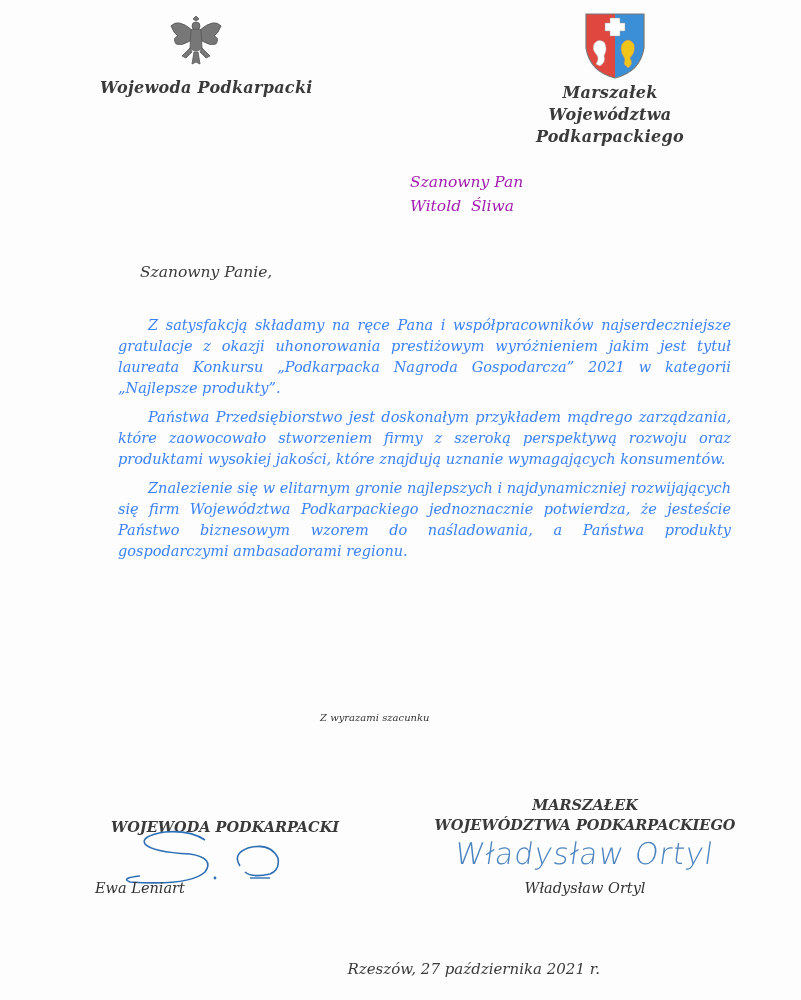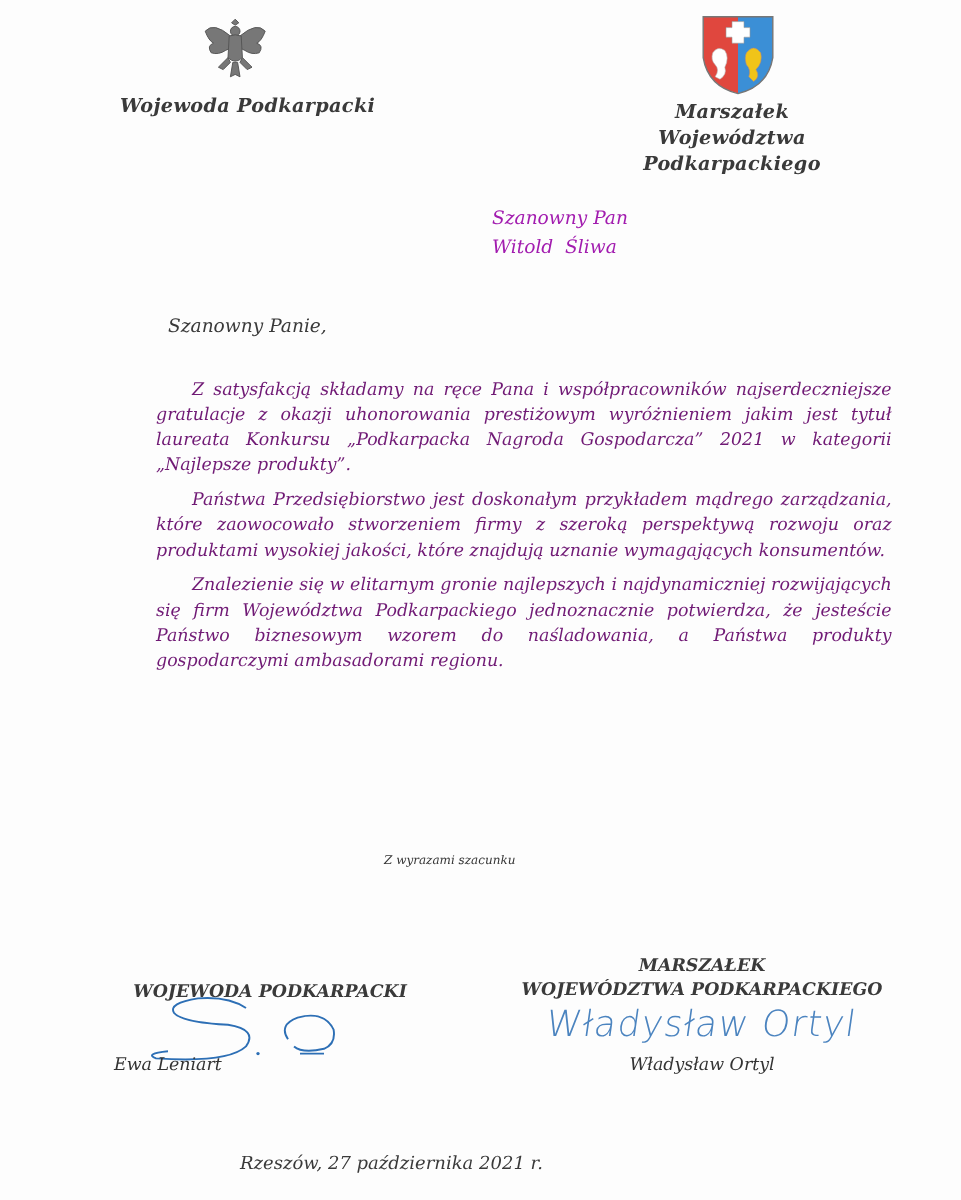--- a/index.html
+++ b/index.html
@@ -9,28 +9,28 @@
     font-style: italic; color: #333;
   }
   .abs { position: absolute; }
   .eagle { left: 168px; top: 10px; width: 56px; height: 60px; }
   .crest { left: 584px; top: 12px; width: 62px; height: 68px; }
   .hdr { font-size: 16px; font-weight: bold; color: #3a3a3a; letter-spacing: 0.3px; }
   .hdr-left { left: 100px; top: 78px; }
   .hdr-right { left: 480px; top: 82px; width: 260px; text-align: center; line-height: 22px; }
   .addr { left: 410px; top: 171px; font-size: 15.5px; line-height: 23.5px; color: #a21caf; }
   .salute { left: 140px; top: 263px; font-size: 15.5px; color: #3a3a3a; }
-  .body-text { left: 130px; width: 613px; font-size: 14.5px; line-height: 21px; text-align: justify; color: #701a75; }
+  .body-text { left: 118px; width: 613px; font-size: 14.5px; line-height: 21px; text-align: justify; color: #3b82f6; }
   .body-text p { margin: 0 0 6px 0; text-indent: 30px; text-align-last: left; }
   .closing { left: 320px; top: 712px; font-size: 10px; color: #333; }
   .sig-left-title { left: 95px; top: 818px; width: 260px; text-align: center; font-size: 14.5px; font-weight: bold; color: #3a3a3a; }
   .sig-left-name { left: 95px; top: 880px; width: 260px; text-align: left; font-size: 14.5px; color: #333; }
   .sig-right-title { left: 420px; top: 795px; width: 330px; text-align: center; font-size: 14.5px; font-weight: bold; color: #3a3a3a; line-height: 20px; }
   .sig-right-name { left: 420px; top: 880px; width: 330px; text-align: center; font-size: 14.5px; color: #333; }
-  .place-date { left: 200px; top: 960px; width: 400px; text-align: left; font-size: 15px; color: #3a3a3a; }
+  .place-date { left: 200px; top: 960px; width: 400px; text-align: right; font-size: 15px; color: #3a3a3a; }
   .sig-svg { position: absolute; }
 </style>
 </head>
 <body>
 
 <svg class="abs eagle" viewBox="0 0 56 60">
   <g fill="#777" stroke="#555" stroke-width="0.8">
     <path d="M28 6 l3 3 -3 2 -3 -2 z"></path>
     <ellipse cx="28" cy="16" rx="4" ry="4"></ellipse>
     <path d="M24 20 Q10 8 3 16 Q6 24 10 26 Q4 28 8 34 Q14 36 20 32 L24 30 Z"></path>

